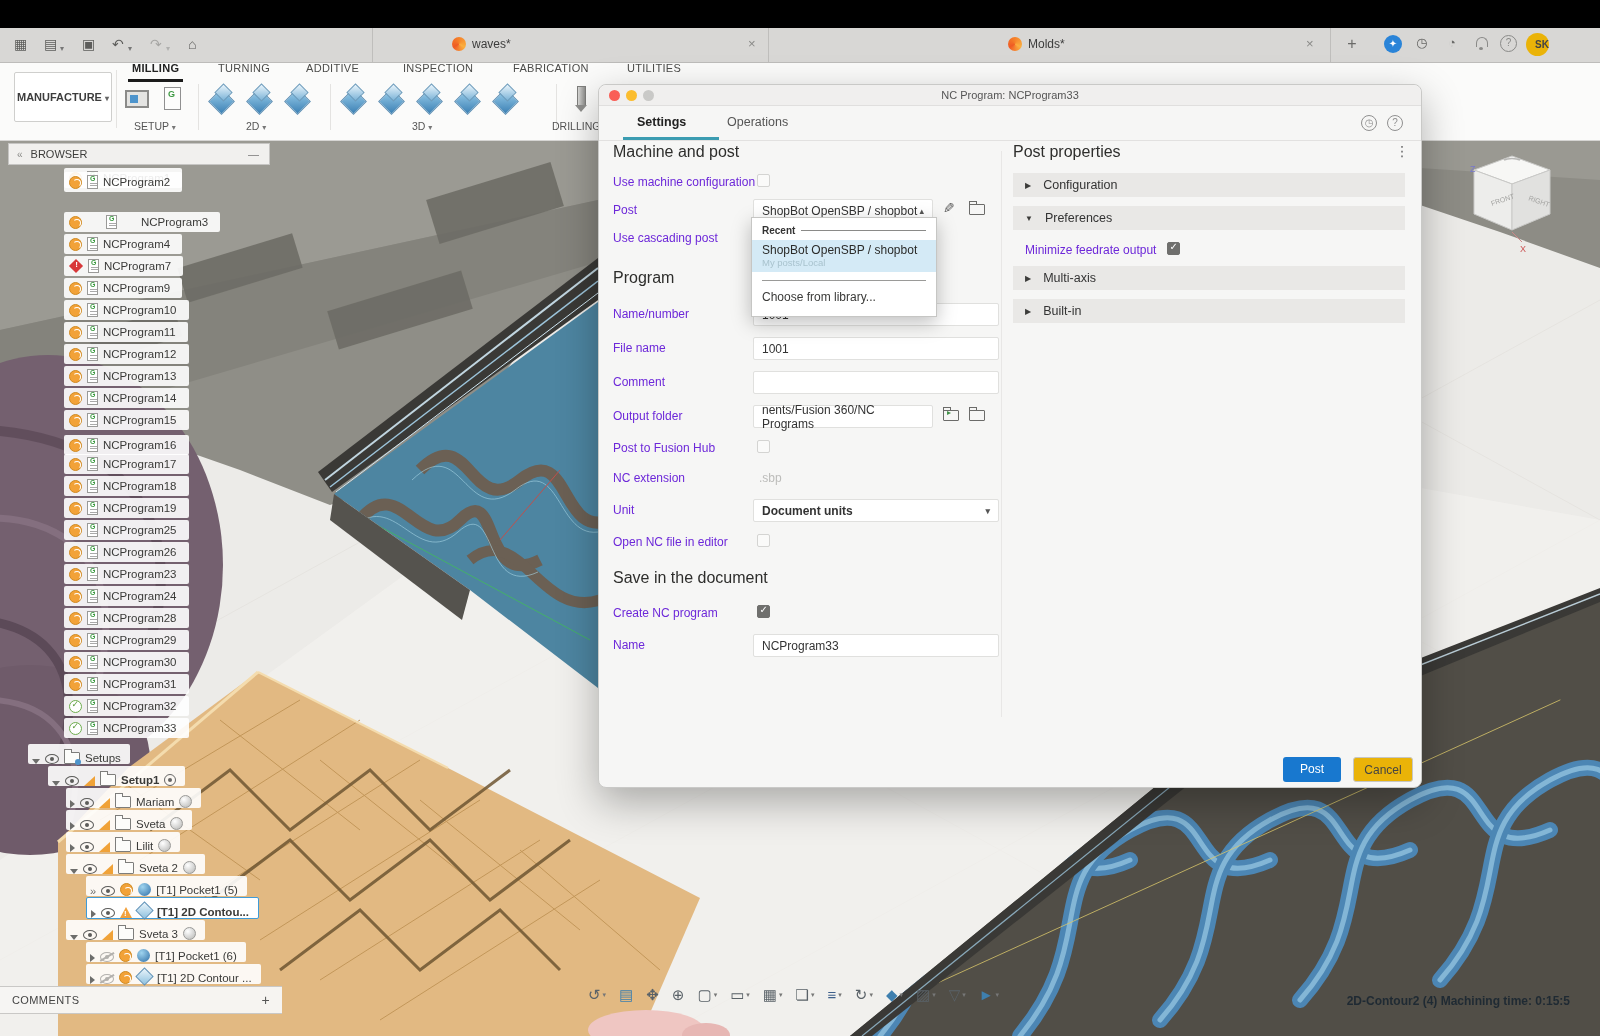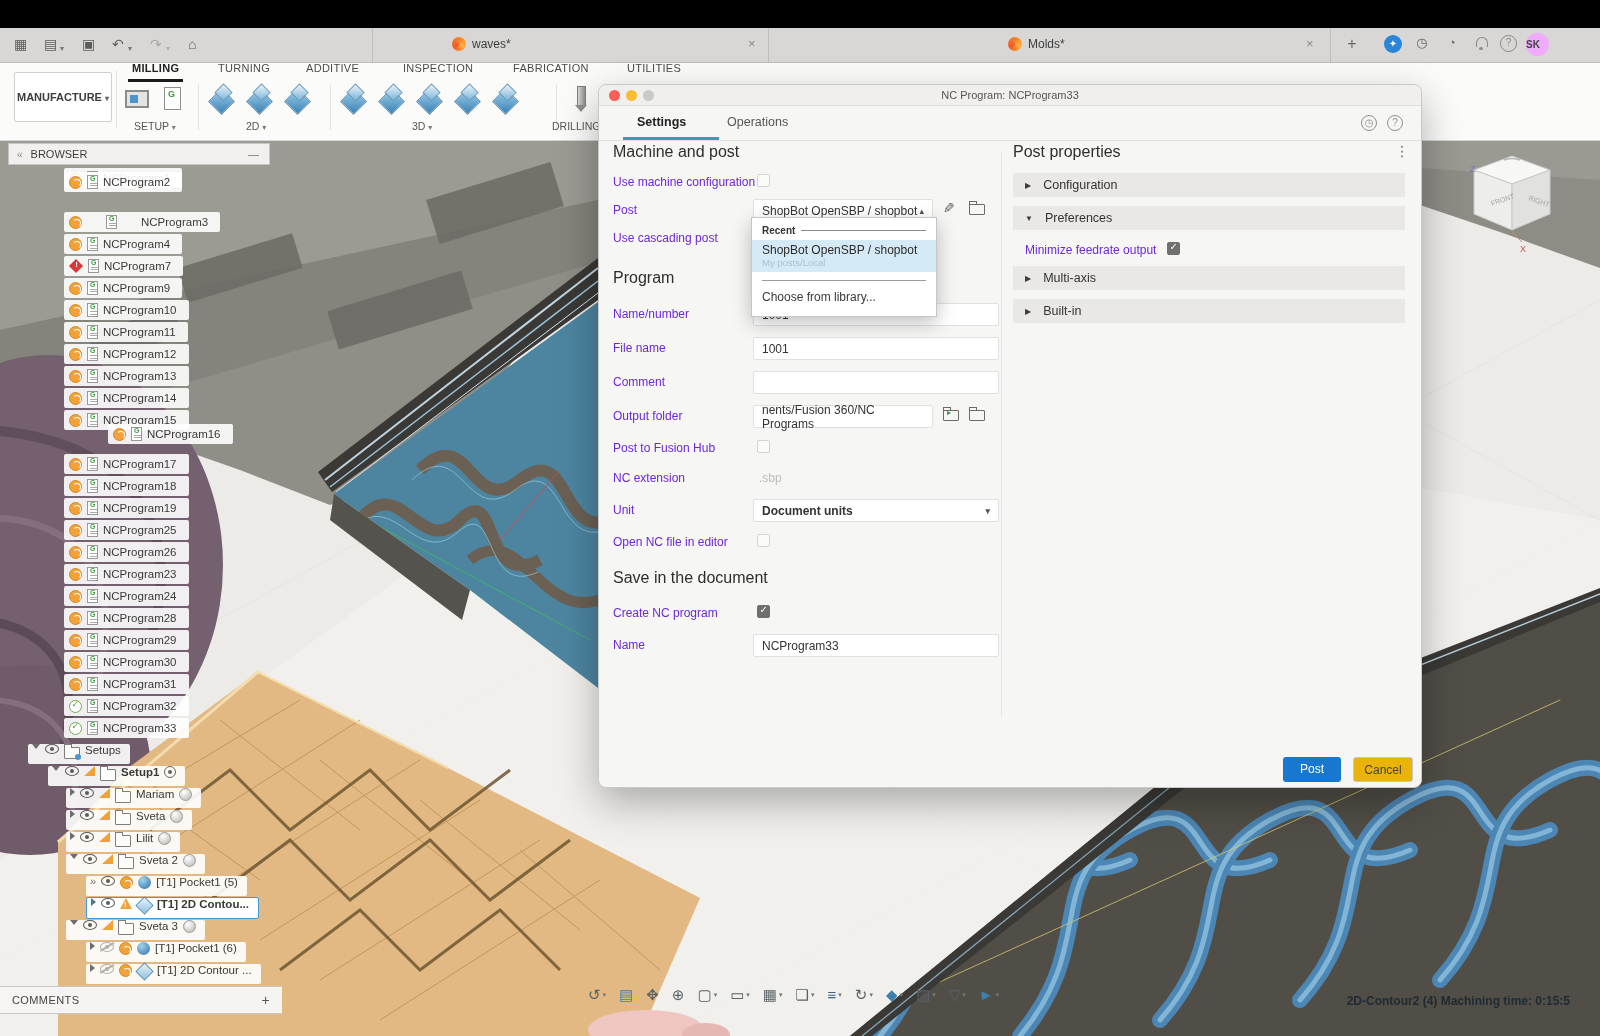--- a/index.html
+++ b/index.html
@@ -18,22 +18,22 @@
   .doctext{position:absolute;top:9px;font-size:12px;color:#3c3c3c;}
   .docclose{position:absolute;top:8px;font-size:13px;color:#8a8a88;}
   .rglyph{position:absolute;top:7px;font-size:13px;color:#6a6a68;text-align:center;width:20px;}
   .extbtn{position:absolute;top:7px;width:18px;height:18px;border-radius:50%;background:#2a84d8;
     color:#fff;font-size:10px;text-align:center;line-height:18px;}
   .gcirc{position:absolute;top:7px;width:17px;height:17px;border-radius:50%;border:1.5px solid #8a8a88;
     box-sizing:border-box;color:#8a8a88;font-size:10px;text-align:center;line-height:14px;}
   .bell{position:absolute;top:9px;width:12px;height:10px;border:1.5px solid #8a8a88;border-bottom:none;
     border-radius:7px 7px 0 0;box-sizing:border-box;}
   .bell::after{content:"";position:absolute;left:2px;bottom:-3px;width:4px;height:3px;background:#8a8a88;border-radius:50%;}
-  .avatar{position:absolute;top:5px;width:23px;height:23px;border-radius:50%;background:#f0abfc;
-    color:#444;font-size:10px;font-weight:bold;text-align:left;line-height:23px;}
+  .avatar{position:absolute;top:5px;width:23px;height:23px;border-radius:50%;background:#eab308;
+    color:#444;font-size:10px;font-weight:bold;text-align:right;line-height:23px;}
   
   .ribbon{position:absolute;left:0;top:62px;width:1600px;height:78px;background:#fbfbfa;
     border-bottom:1px solid #d6d5d3;z-index:30;}
   .wsbtn{position:absolute;left:14px;top:10px;width:96px;height:48px;background:#fff;
     border:1px solid #cfcfcd;border-radius:2px;font-size:11px;font-weight:bold;color:#3c3c3c;
     text-align:center;line-height:48px;}
   .wsbtn .c{font-size:8px;color:#666;}
   .rsep{position:absolute;top:22px;width:1px;height:46px;background:#e4e3e1;}
   .wtab{position:absolute;top:0px;height:20px;font-size:11px;color:#4c4c4a;letter-spacing:.3px;}
   .wtab.active{font-weight:bold;color:#222;}
@@ -58,21 +58,21 @@
   
   .bhead{position:absolute;left:8px;top:143px;width:262px;height:22px;background:rgba(244,243,241,.97);
     border:1px solid #c6c5c3;box-sizing:border-box;display:flex;align-items:center;z-index:20;font-size:11px;color:#3d3d3b;}
   .bhead .col{margin:0 8px;color:#8a8a88;font-size:10px;}
   .bhead .min{margin-left:auto;margin-right:10px;color:#777;}
   #nc-list{position:absolute;left:0;top:168px;z-index:20;}
   .ncrow{position:absolute;left:64px;display:flex;align-items:center;gap:5px;height:20px;
     background:rgba(255,255,255,.9);padding:0 12px 0 5px;border-radius:2px;}
   .nclabel,.tlabel{font-size:11.5px;color:#3a3a38;white-space:nowrap;}
   .tlabel.b{font-weight:bold;}
-  .trow{position:absolute;display:flex;align-items:flex-start;gap:5px;height:20px;z-index:20;
+  .trow{position:absolute;display:flex;align-items:flex-end;gap:5px;height:20px;z-index:20;
     background:rgba(255,255,255,.9);padding:0 9px 0 4px;border-radius:2px;}
   .trow.sel{border:1.6px solid #3f9bd8;background:#fff;}
   .trow.sel .tlabel{font-weight:bold;}
   .comments{position:absolute;left:0;top:986px;width:282px;height:26px;background:rgba(246,245,243,.98);
     border-top:1px solid #c9c8c6;border-bottom:1px solid #c9c8c6;display:flex;align-items:center;z-index:25;
     font-size:11px;color:#444;letter-spacing:.4px;}
   .comments .lbl{margin-left:12px;}
   .comments .plus{margin-left:auto;margin-right:12px;font-size:14px;color:#555;}
   
   .chev{width:0;height:0;border-top:4px solid transparent;border-bottom:4px solid transparent;border-left:5px solid #6d6d6b;flex:none;}
@@ -395,21 +395,21 @@
       <div class="ncrow" style="top: 220px; text-align: right;">
         <span class="ic-clockO"></span>
         <span class="ic-gdoc"></span>
         <span class="nclabel">NCProgram14</span>
       </div>
       <div class="ncrow" style="top: 242px;">
         <span class="ic-clockO"></span>
         <span class="ic-gdoc"></span>
         <span class="nclabel">NCProgram15</span>
       </div>
-      <div class="ncrow" style="top: 256px; margin-left: 44px;">
+      <div class="ncrow" style="top: 267px;">
         <span class="ic-clockO"></span>
         <span class="ic-gdoc"></span>
         <span class="nclabel">NCProgram16</span>
       </div>
       <div class="ncrow" style="top: 286px;">
         <span class="ic-clockO"></span>
         <span class="ic-gdoc"></span>
         <span class="nclabel">NCProgram17</span>
       </div>
       <div class="ncrow" style="top: 308px;">

